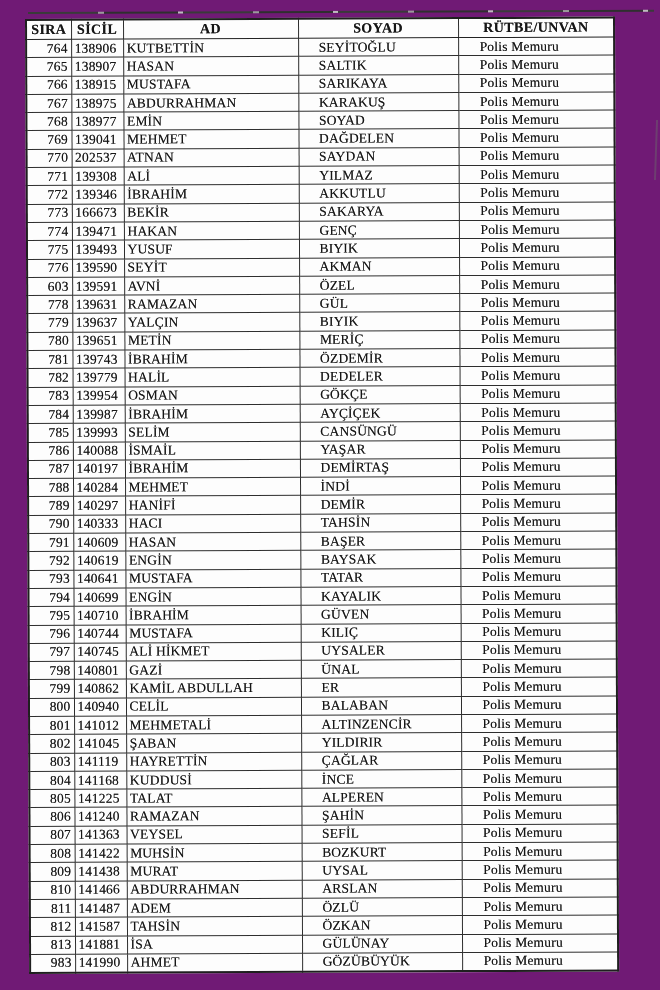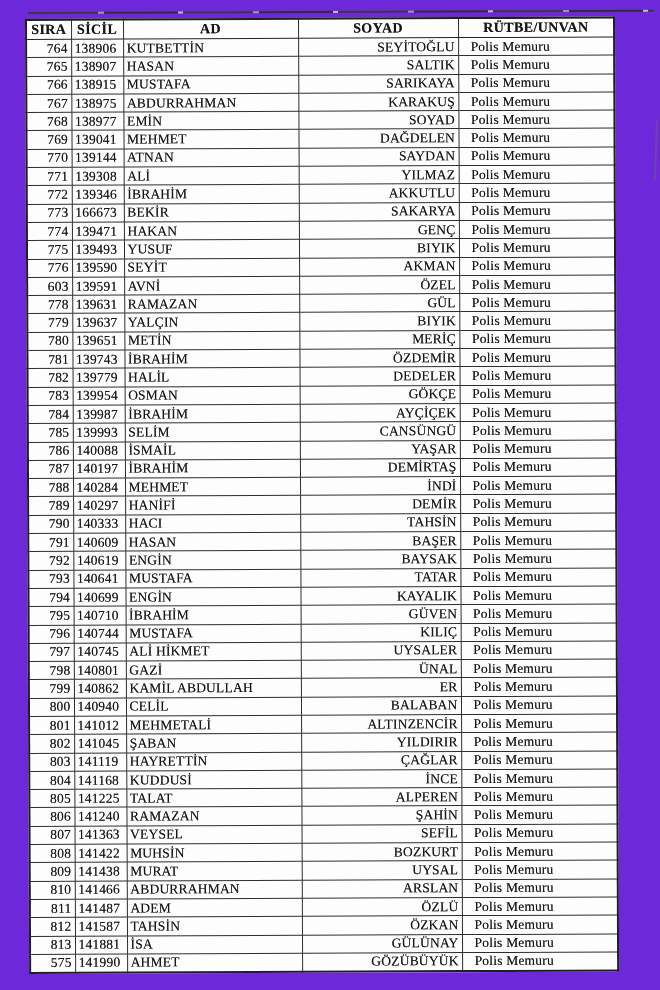--- a/index.html
+++ b/index.html
@@ -11,21 +11,21 @@
     width: 660px;
     height: 990px;
     position: relative;
     overflow: hidden;
     font-family: "Liberation Serif", "DejaVu Serif", serif;
     color: #161616;
   }
   .page {
     position: absolute;
     inset: 0;
-    background: #6d28d9;
+    background: #701a75;
     font-family: Liberation Serif, serif;
   }
   
   .topline {
     position: absolute;
     left: 28px;
     top: 12px;
     width: 626px;
     height: 2px;
     background: repeating-linear-gradient(90deg,
@@ -65,22 +65,22 @@
   }
   td {
     height: 17.3px;
     line-height: 16px;
     font-size: 13.5px;
     letter-spacing: 0.2px;
   }
   td.c0 { text-align: right; }
   td.c1 { text-align: center; padding-right: 8px; }
   td.c2 { text-align: left; padding-left: 3px; }
-  td.c3 { text-align: right; padding-left: 3px; }
-  td.c4 { text-align: left; padding-left: 12px; }
+  td.c3 { text-align: left; padding-left: 20px; }
+  td.c4 { text-align: left; padding-left: 21px; }
   
   .edge-streak {
     position: absolute;
     right: 3px;
     top: 120px;
     width: 2px;
     height: 60px;
     background: #6a6a6a;
     opacity: 0.45;
     transform: rotate(2deg);
@@ -148,21 +148,21 @@
         </tr>
         <tr>
           <td class="c0">769</td>
           <td class="c1">139041</td>
           <td class="c2">MEHMET</td>
           <td class="c3">DAĞDELEN</td>
           <td class="c4">Polis Memuru</td>
         </tr>
         <tr>
           <td class="c0">770</td>
-          <td class="c1">139144</td>
+          <td class="c1">202537</td>
           <td class="c2">ATNAN</td>
           <td class="c3">SAYDAN</td>
           <td class="c4">Polis Memuru</td>
         </tr>
         <tr>
           <td class="c0">771</td>
           <td class="c1">139308</td>
           <td class="c2">ALİ</td>
           <td class="c3">YILMAZ</td>
           <td class="c4">Polis Memuru</td>
@@ -455,21 +455,21 @@
           <td class="c4">Polis Memuru</td>
         </tr>
         <tr>
           <td class="c0">813</td>
           <td class="c1">141881</td>
           <td class="c2">İSA</td>
           <td class="c3">GÜLÜNAY</td>
           <td class="c4">Polis Memuru</td>
         </tr>
         <tr>
-          <td class="c0">575</td>
+          <td class="c0">983</td>
           <td class="c1">141990</td>
           <td class="c2">AHMET</td>
           <td class="c3">GÖZÜBÜYÜK</td>
           <td class="c4">Polis Memuru</td>
         </tr>
       </tbody>
   </table>
 </div>
 
 </body></html>

